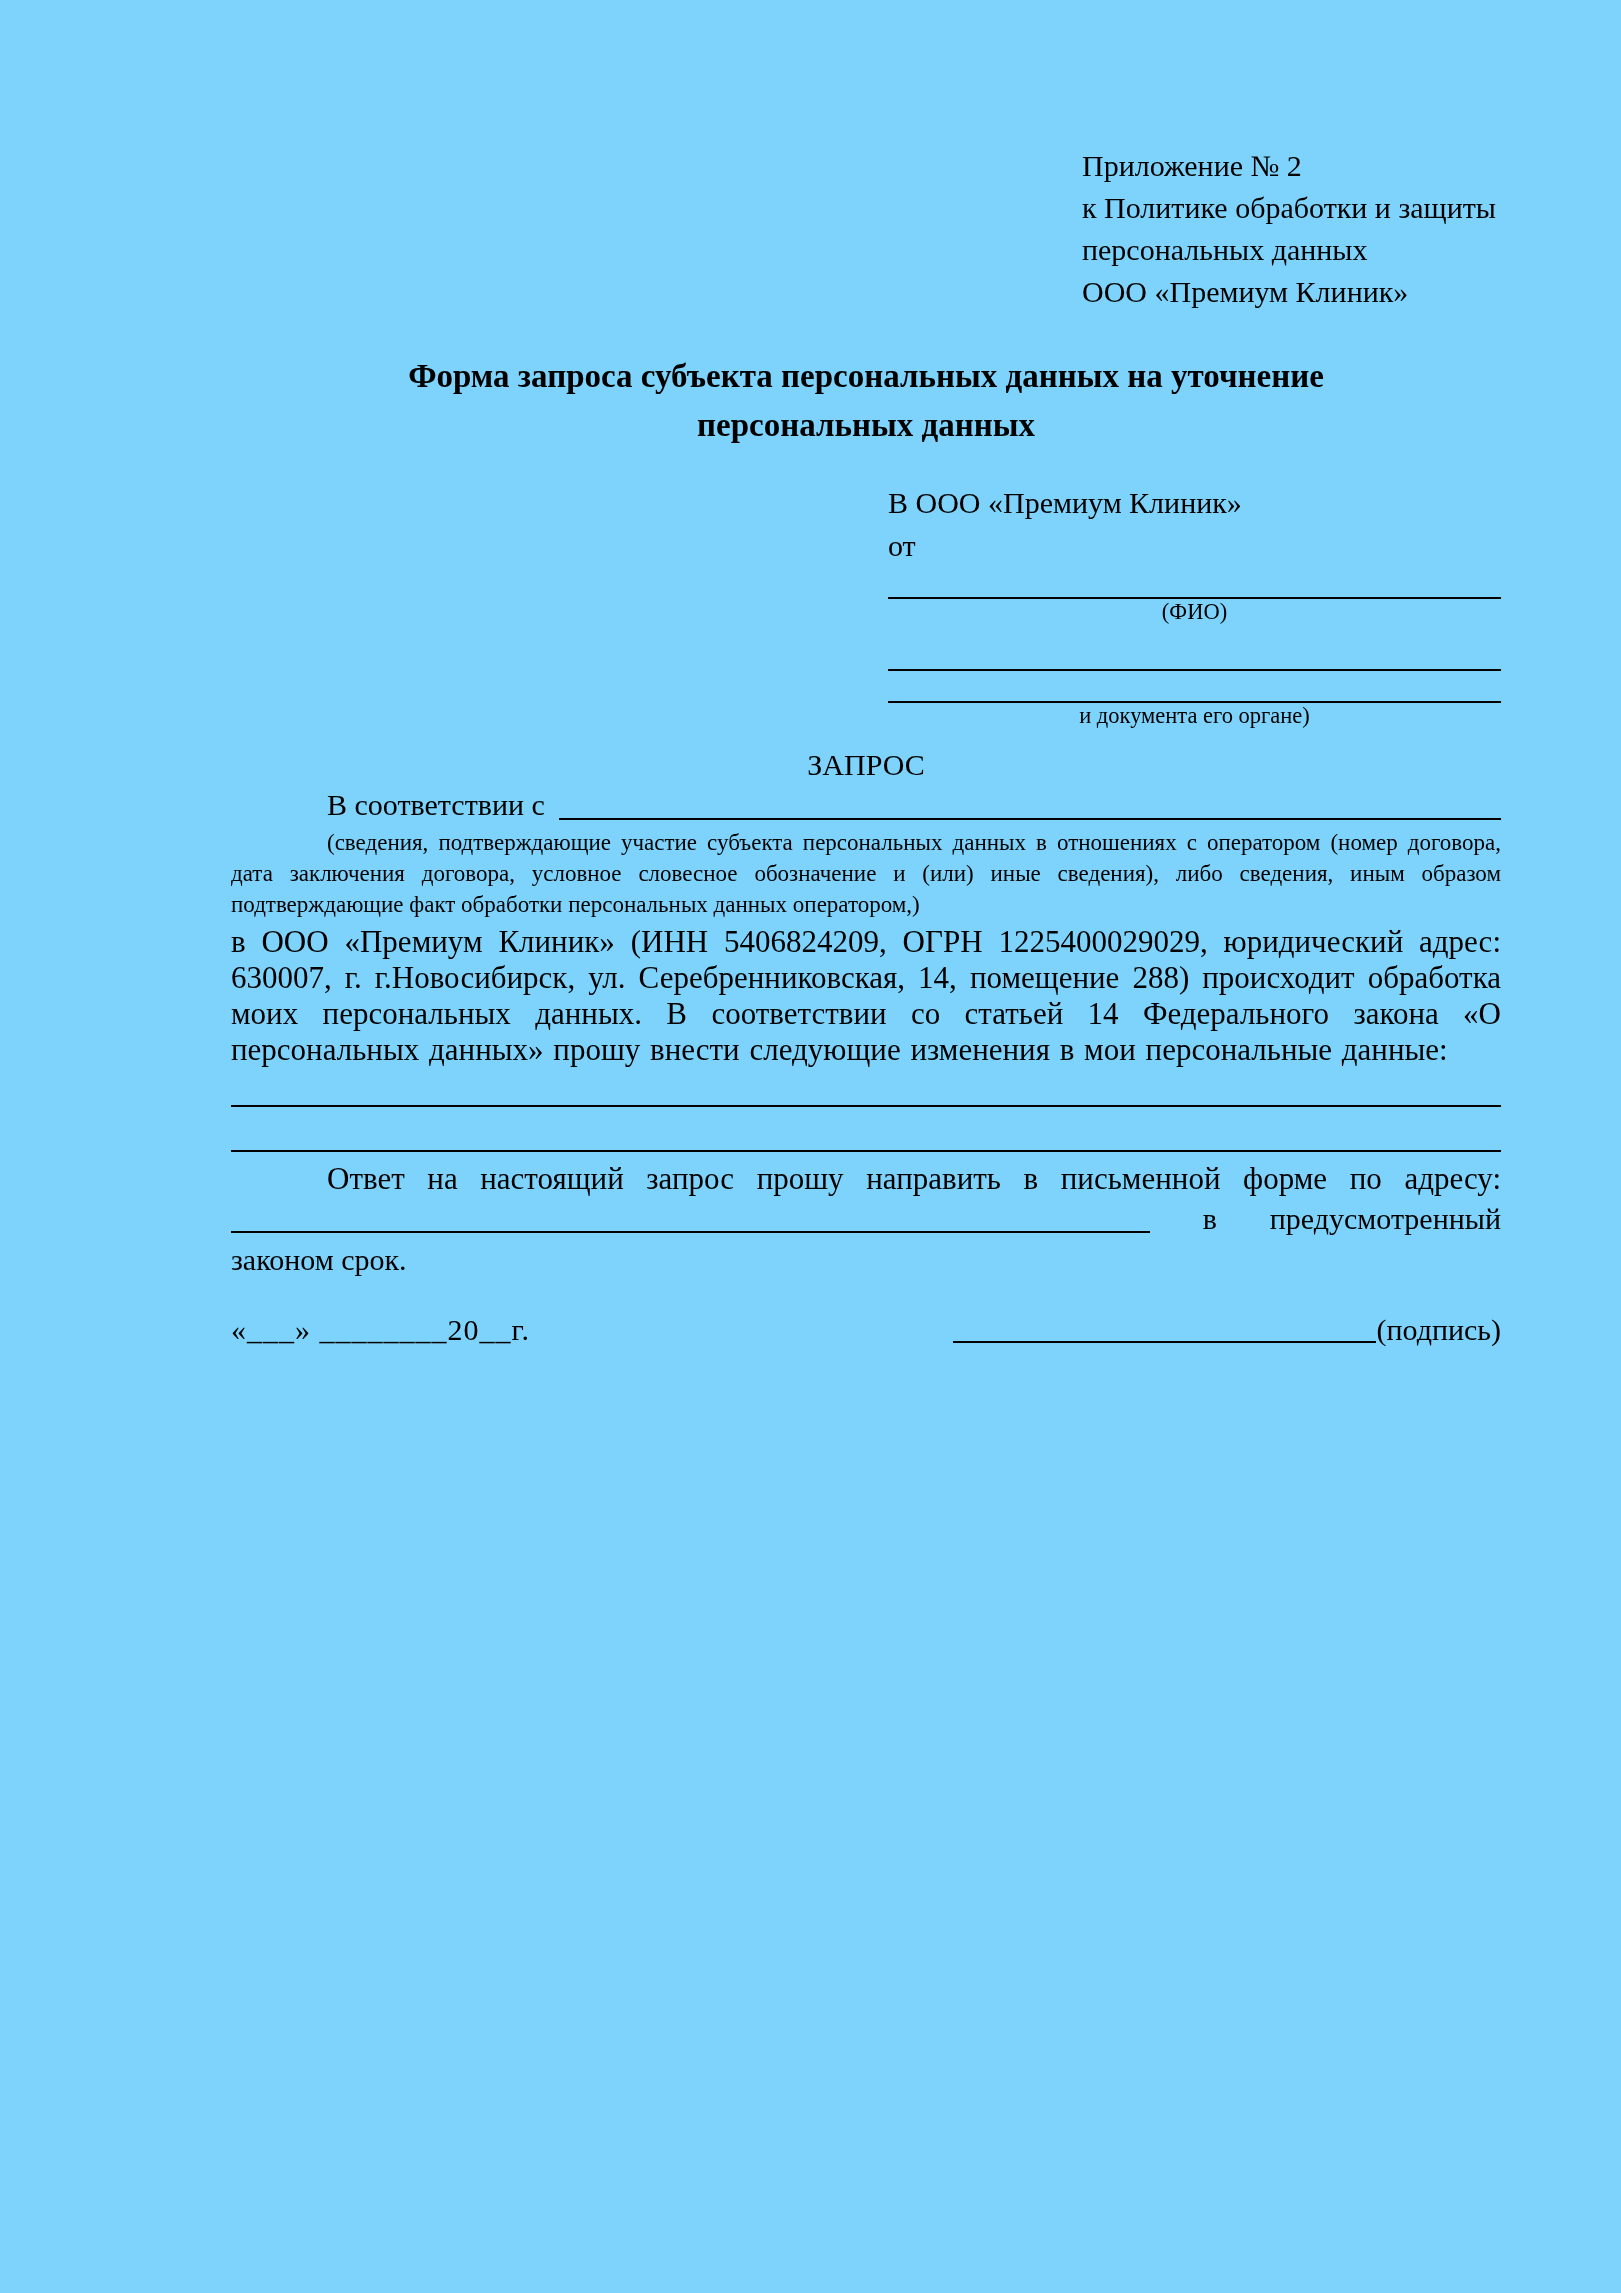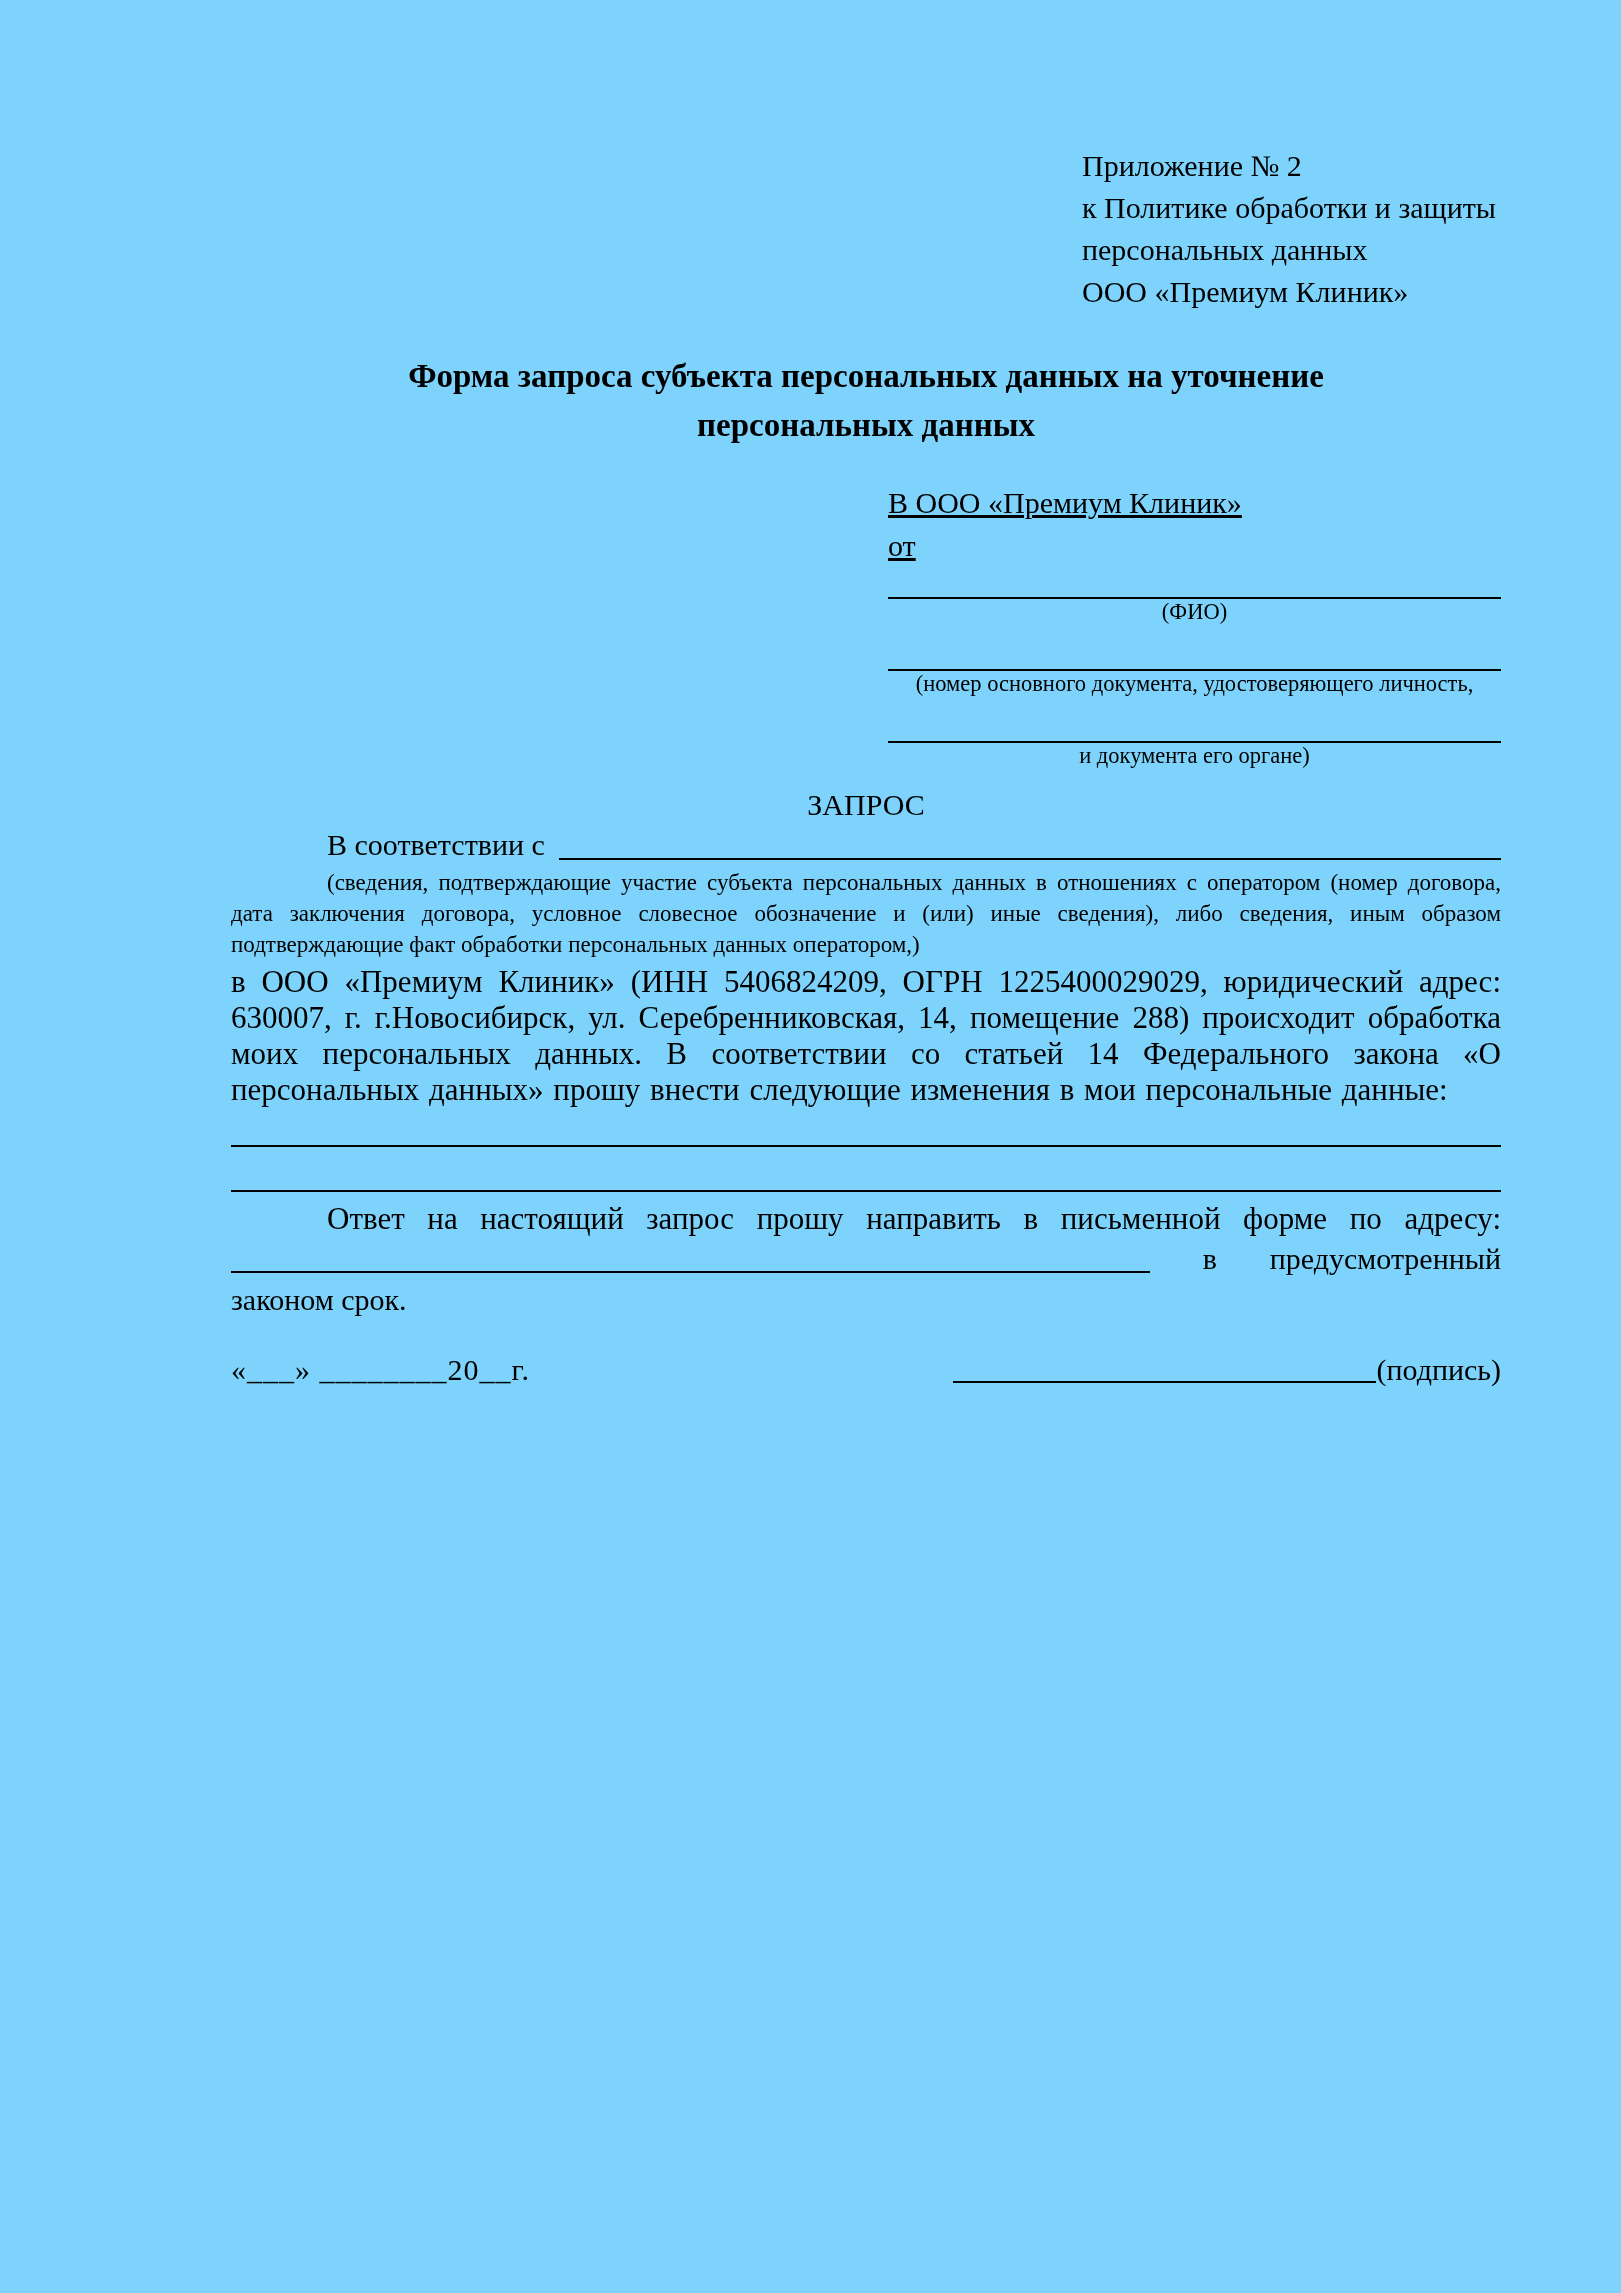--- a/index.html
+++ b/index.html
@@ -10,21 +10,21 @@
     background:#7dd3fc;
     color:#000000;
     padding:145px 120px 0 231px;
     font-family:"Liberation Serif", serif;
     font-size:30px;
     line-height:1;
   }
   .annex { margin-left:851px; line-height:42px; }
   .doc-title { margin:39px 0 0; text-align:center; font-size:33px; font-weight:bold; line-height:49px; }
   .addressee { margin-left:657px; margin-top:31px; }
-  .addr-to, .addr-from { line-height:43px;text-decoration:underline; }
+  .addr-to, .addr-from { line-height:43px; }
   .f-line { height:30px; border-bottom:2.9px solid #000; }
   .f-cap { box-sizing:border-box; height:40px; padding-top:1px; font-size:22.5px; line-height:24.5px; text-align:center; }
   .zapros { margin-top:3.9px; text-align:center; line-height:35px; }
   .sootv { display:flex; margin-top:2px; }
   .sootv-label { margin-left:96px; line-height:41px; white-space:nowrap; padding-right:13.7px; }
   .sootv-fill { flex:1 1 auto; border-bottom:2.9px solid #000; margin-bottom:4.9px; }
   .fineprint { margin:2px 0 0; font-size:23px; line-height:31px; text-align:justify; text-indent:96px; }
   .bodytext { margin:3.9px 0 0; font-size:31px; line-height:36px; text-align:justify; word-spacing:2px; }
   .blank-a { height:37px; border-bottom:2.9px solid #000; }
   .blank-b { height:43px; border-bottom:2.9px solid #000; }
@@ -60,21 +60,20 @@
   <div class="addressee">
     <div class="addr-to">В ООО «Премиум Клиник»</div>
     <div class="addr-from">от</div>
 
     <div>
       <div class="f-line"></div>
       <div class="f-cap">(ФИО)</div>
     </div>
     <div>
       <div class="f-line"></div>
-      <div class="f-cap">(номер основного документа, удостоверяющего личность,</div>
     </div>
     <div>
       <div class="f-line"></div>
       <div class="f-cap">и документа его органе)</div>
     </div>
   </div>
 
   <div class="zapros">ЗАПРОС</div>
 
   <div class="sootv">

